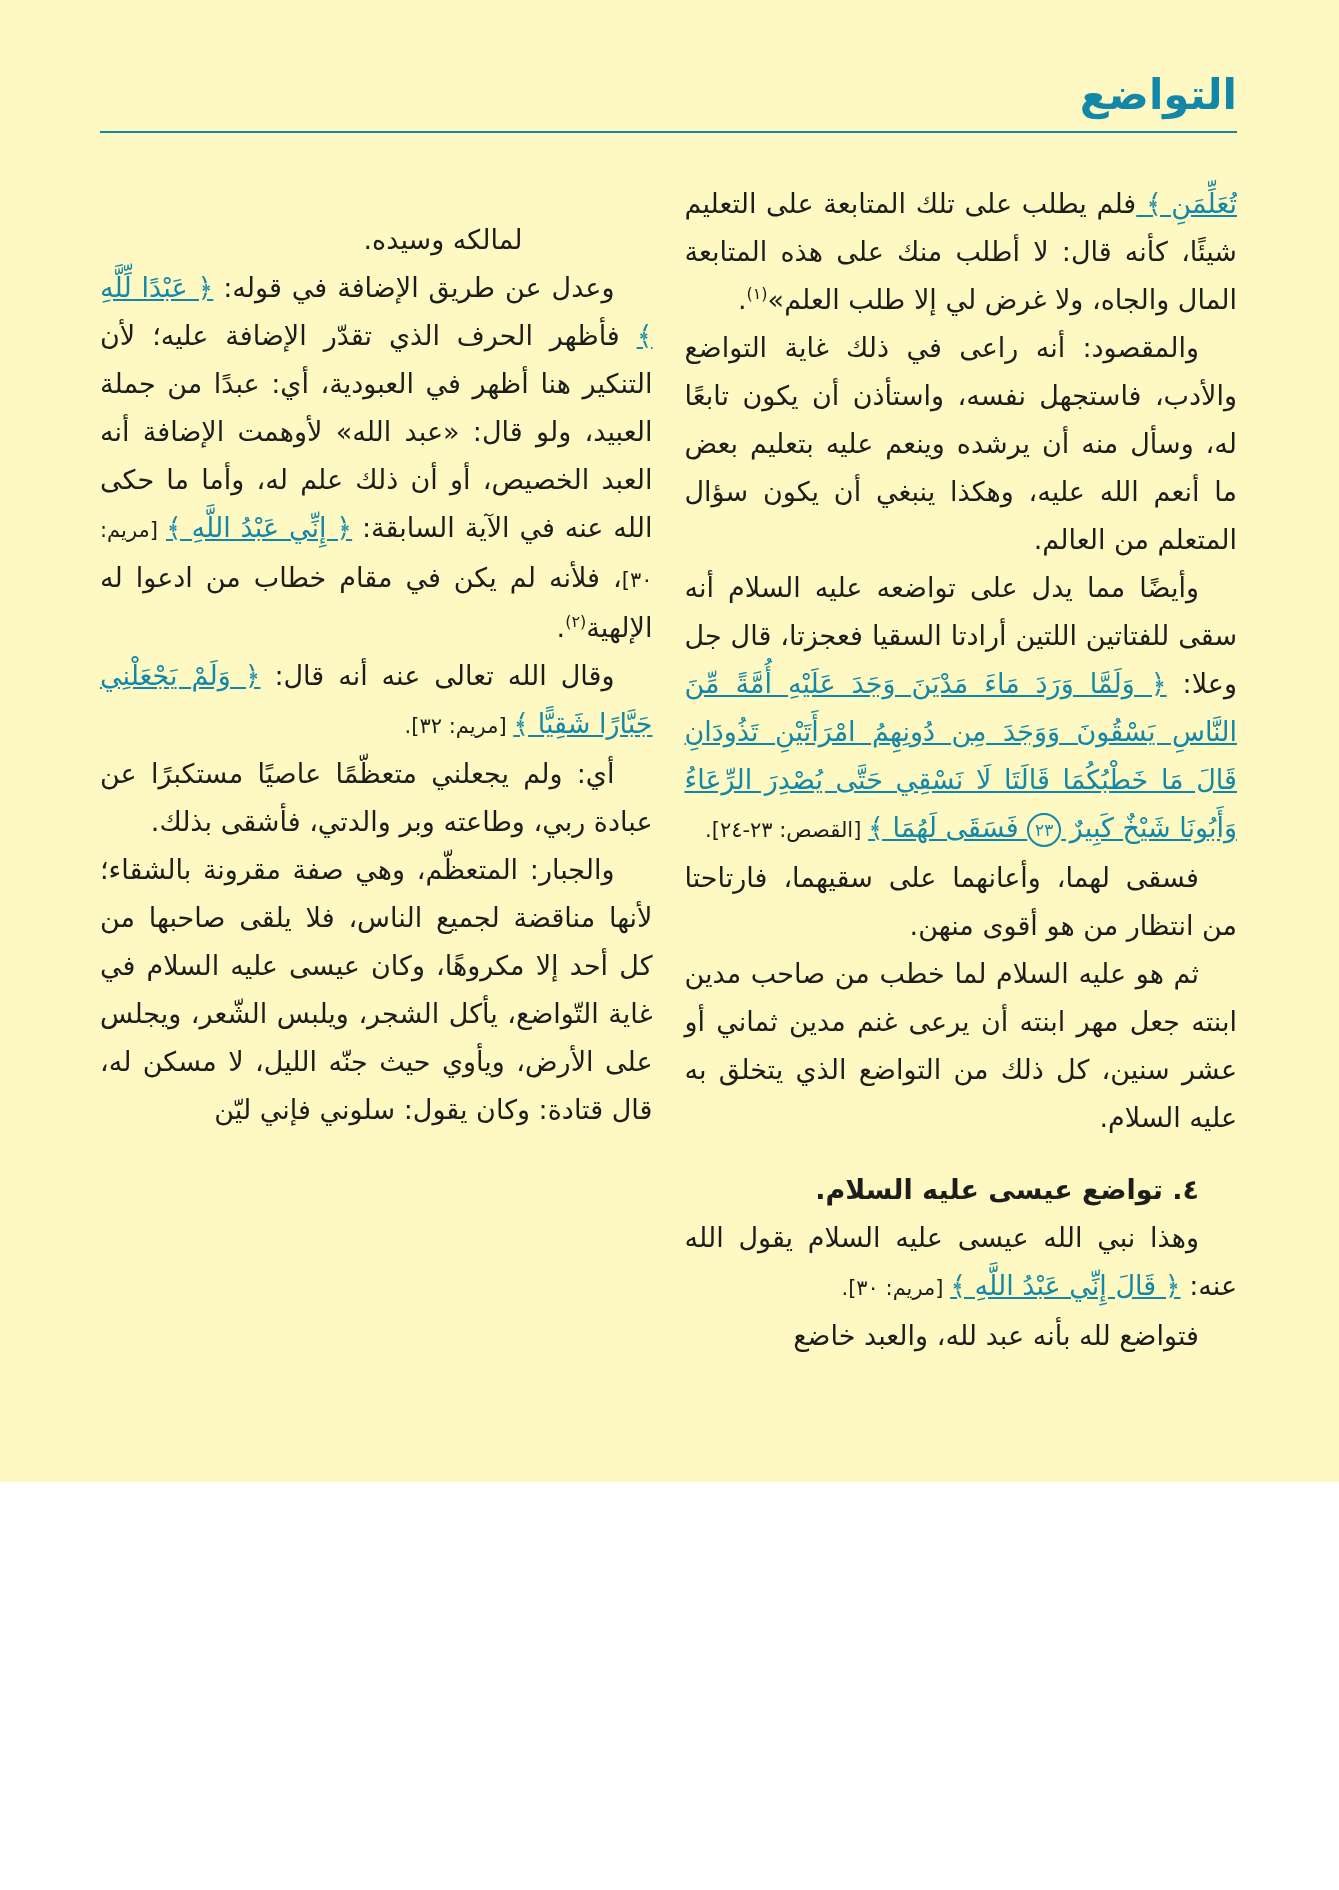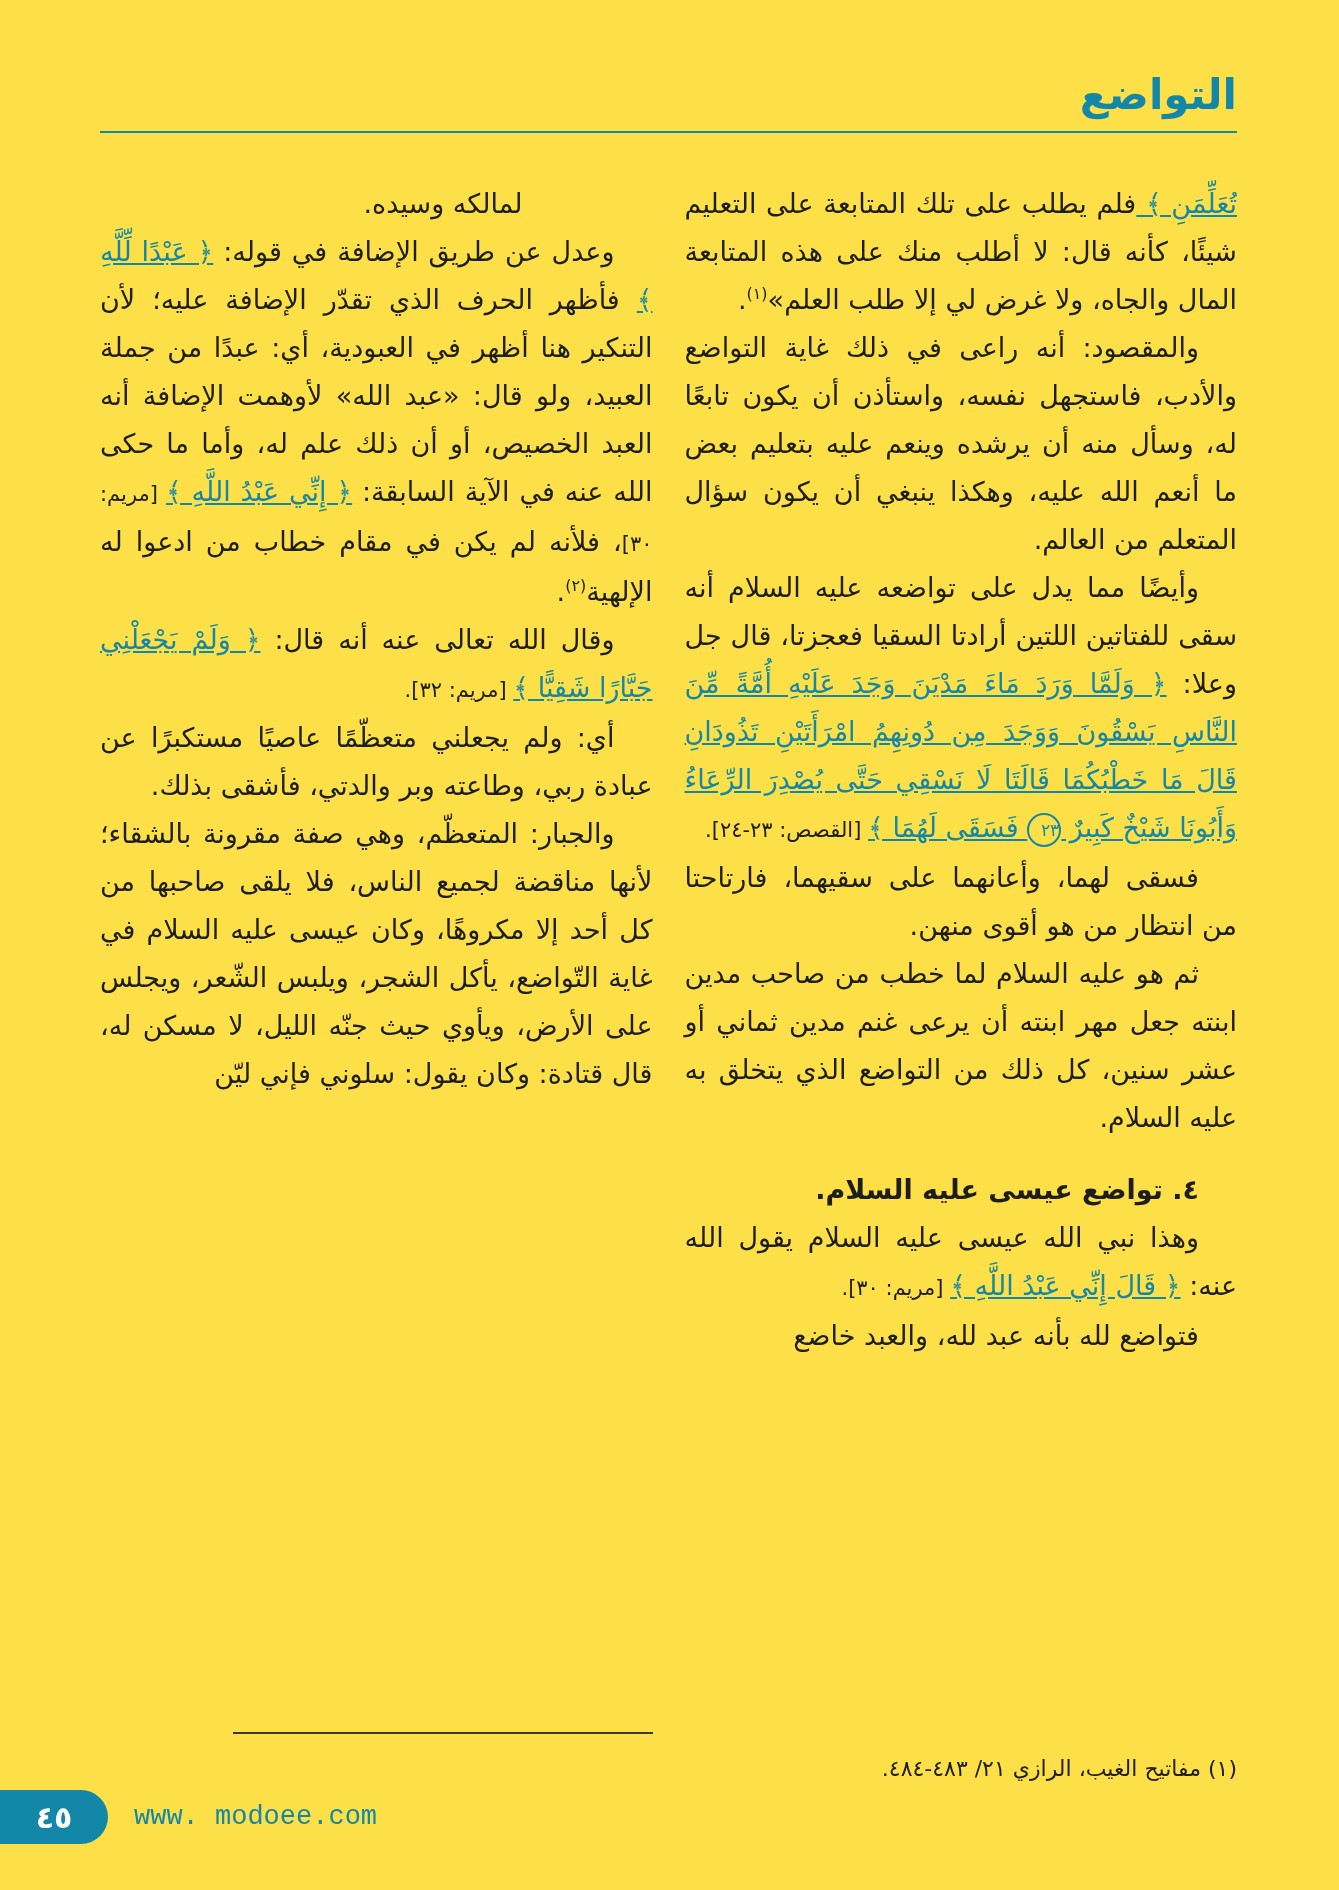--- a/index.html
+++ b/index.html
@@ -3,53 +3,53 @@
 <meta charset="utf-8">
 <style>
   * { margin:0; padding:0; box-sizing:border-box; }
   html, body { background:#ffffff; }
   body {
     width:1339px; height:1890px;
     font-family:"DejaVu Sans", sans-serif;
     color:#1d1d1b;
   }
   .page {
-    position:relative; width:1339px; height:1890px;
-    background:#fde047; overflow:hidden;
+    position:relative; width:1339px; height:1482px;
+    background:#fef9c3; overflow:hidden;
   }
   .header { position:absolute; top:70px; right:102px; left:100px; }
   .chapter-title {
     color:var(--accent,#1287a8); font-size:42px; font-weight:bold;
     text-align:right; letter-spacing:1px;
   }
   .header-rule { margin-top:12px; height:2px; background:var(--accent,#1287a8); }
 
   .columns {
     position:absolute; top:180px; right:102px; left:100px;
     height:1550px; display:flex; gap:32px; overflow:hidden;
   }
   .col { flex:1 1 0; }
 
   p.para {
     font-size:27px; line-height:48px;
     text-align:justify; text-justify:inter-word;
     color:#1d1d1b;
   }
   p.indent    { text-indent:38px; }
-  p.indent-lg { text-indent:130px; }
+  p.indent-lg { text-indent:130px;margin-top:36px; }
   p.bold      { font-weight:bold;margin-top:24px; }
 
   .seg-normal { color:#1d1d1b; }
   .seg-quran  { color:var(--accent,#1287a8);text-decoration:underline; }
   .seg-ref    { font-size:21px; color:#1d1d1b; }
   sup.fn-mark { font-size:16px; color:#1d1d1b; vertical-align:super; line-height:0; }
   .ayah-num {
     display:inline-block; width:34px; height:34px; line-height:30px;
     border:2px solid var(--accent,#1287a8); border-radius:50%;
-    color:var(--accent,#1287a8); font-size:17px; text-align:right;
+    color:var(--accent,#1287a8); font-size:17px; text-align:center;
     vertical-align:middle; text-indent:0;
   }
 
   .footnotes {
     position:absolute; top:1732px; right:102px; left:100px;
     display:flex; gap:32px;
   }
   .fn-col { flex:1 1 0; }
   .fn {
     font-size:22px; line-height:34px; color:#1d1d1b; text-align:right;

